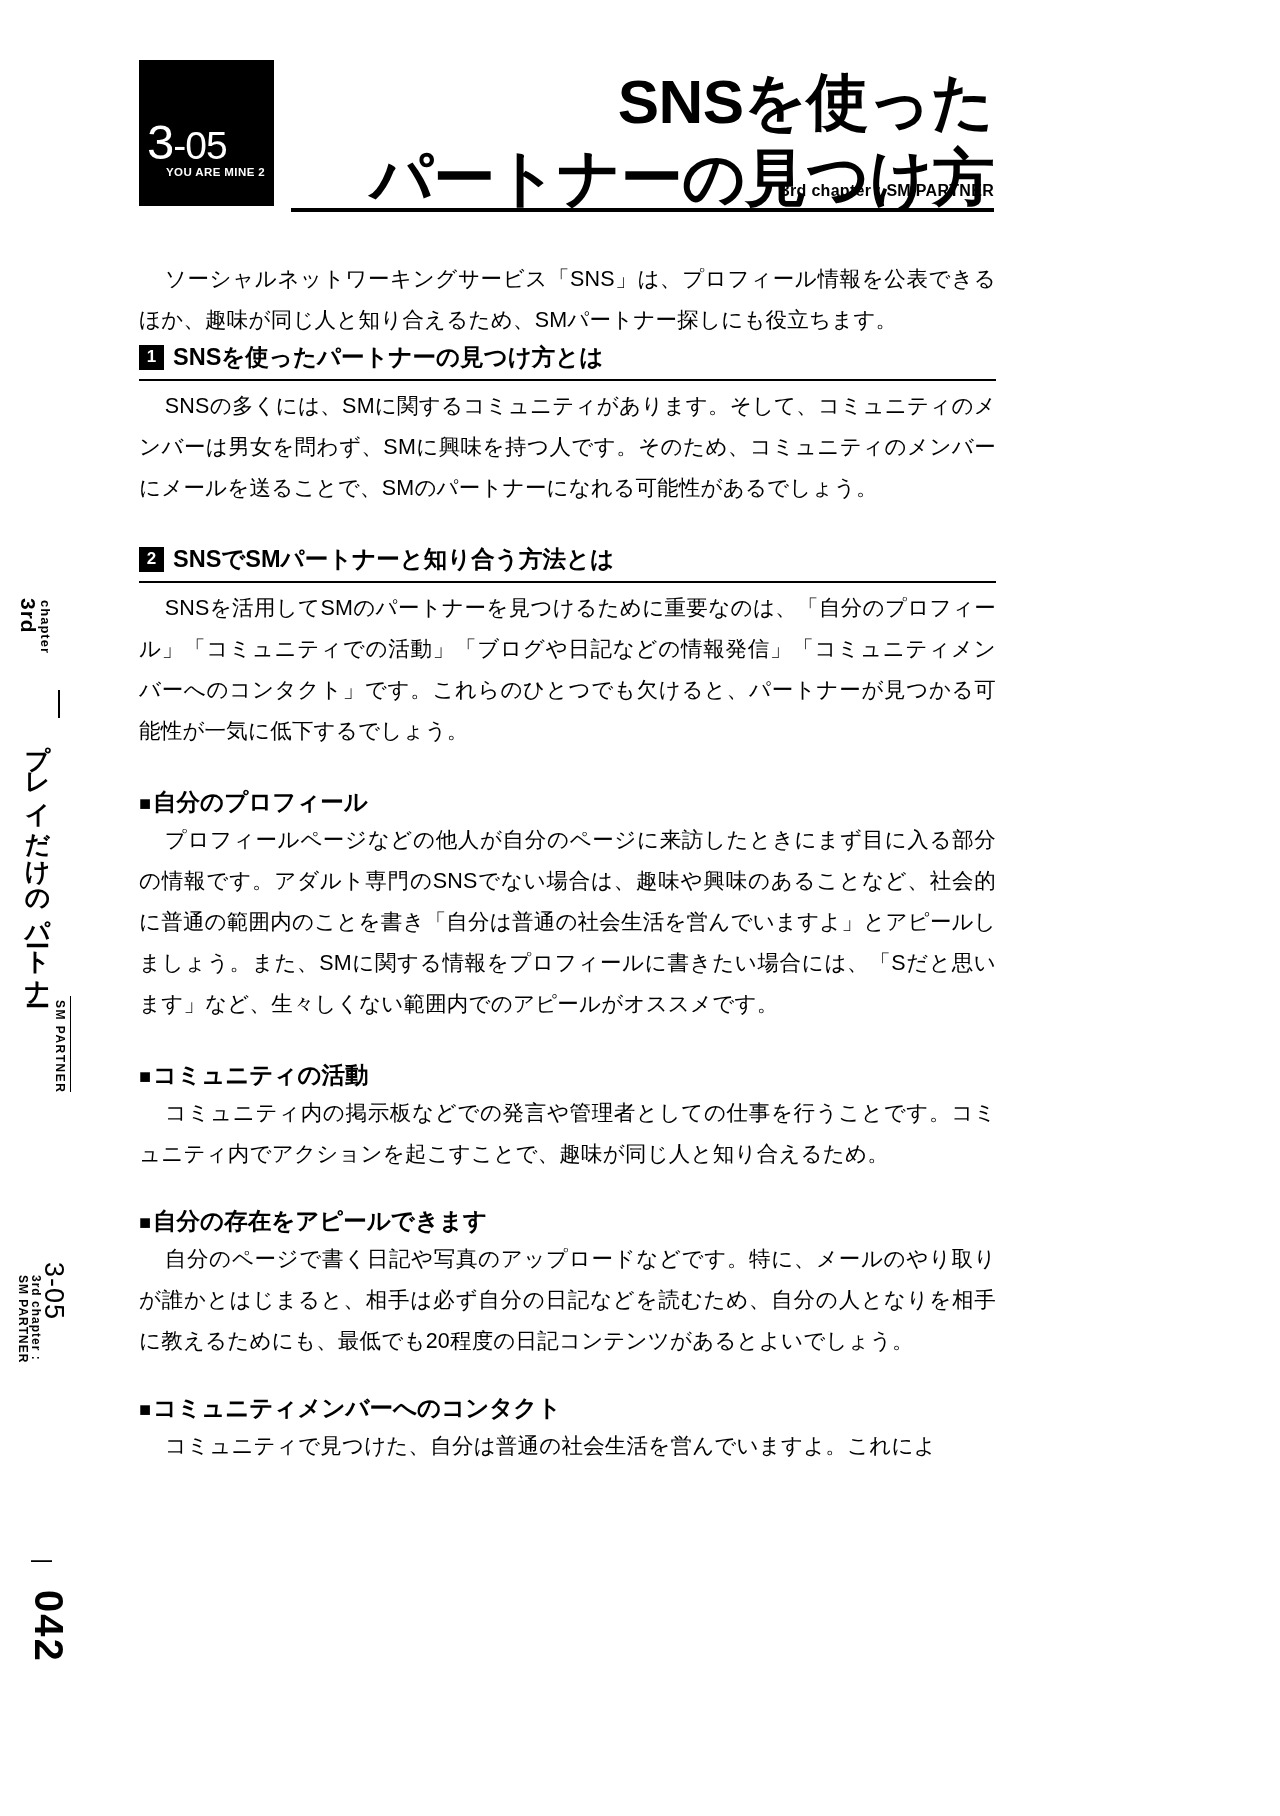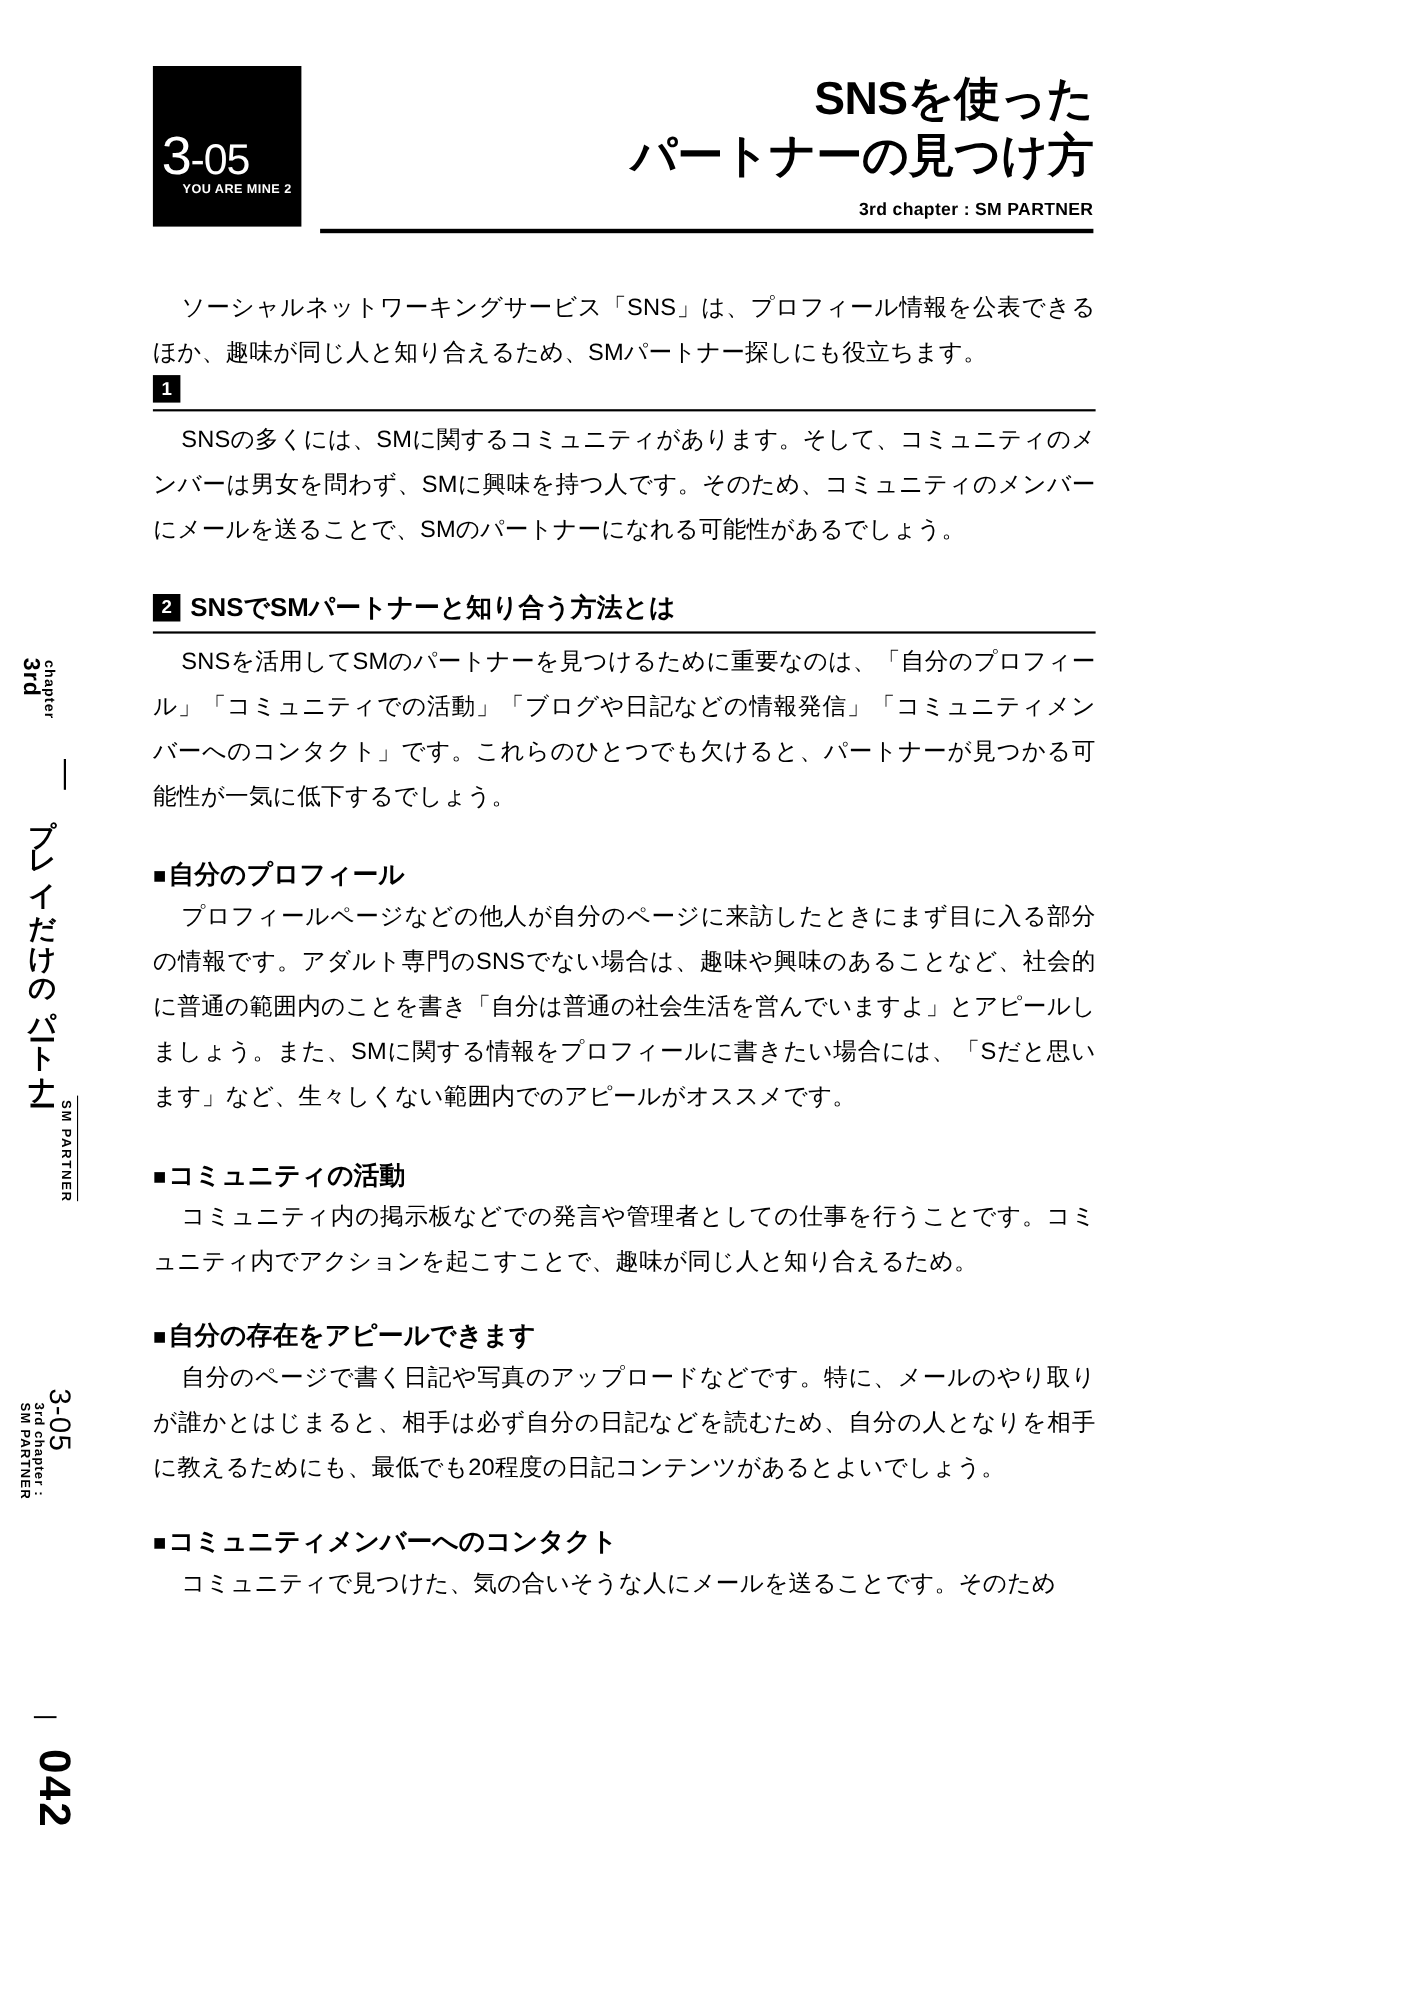--- a/index.html
+++ b/index.html
@@ -146,21 +146,21 @@
     color: #fff;
   }
   .title-wrap {
     position: absolute;
     right: 0;
     top: 4px;
     text-align: right;
     width: 720px;
   }
   .title-line {
-    font-size: 42px;
+    font-size: 62px;
     font-weight: bold;
     line-height: 1.22;
     letter-spacing: -0.5px;
   }
   .title-rule {
     position: absolute;
     left: 152px;
     top: 148px;
     width: 703px;
     height: 4px;
@@ -273,20 +273,21 @@
   <div class="chapter-tag">3rd chapter : SM PARTNER</div>
 </div>
 
 <div class="content">
 
   <p class="para lead">ソーシャルネットワーキングサービス「SNS」は、プロフィール情報を公表できるほか、趣味が同じ人と知り合えるため、SMパートナー探しにも役立ちます。</p>
 
   <div class="block">
     <div class="num-head">
       <span class="num-badge">1</span>
+      <span class="htext">SNSを使ったパートナーの見つけ方とは</span>
     </div>
     <div class="head-rule"></div>
     <p class="para">SNSの多くには、SMに関するコミュニティがあります。そして、コミュニティのメンバーは男女を問わず、SMに興味を持つ人です。そのため、コミュニティのメンバーにメールを送ることで、SMのパートナーになれる可能性があるでしょう。</p>
   </div>
 
   <div class="block">
     <div class="num-head">
       <span class="num-badge">2</span>
       <span class="htext">SNSでSMパートナーと知り合う方法とは</span>
     </div>
@@ -316,16 +317,16 @@
       <span>自分の存在をアピールできます</span>
     </div>
     <p class="para">自分のページで書く日記や写真のアップロードなどです。特に、メールのやり取りが誰かとはじまると、相手は必ず自分の日記などを読むため、自分の人となりを相手に教えるためにも、最低でも20程度の日記コンテンツがあるとよいでしょう。</p>
   </div>
 
   <div class="block">
     <div class="sq-head">
       <span class="sq">■</span>
       <span>コミュニティメンバーへのコンタクト</span>
     </div>
-    <p class="para">コミュニティで見つけた、気の合いそうな人にメールを送ることです。そのため</p>
+    <p class="para">コミュニティで見つけた、自分は普通の社会生活を営んでいますよ。これによ</p>
   </div>
 
 </div>
 
 </body></html>

